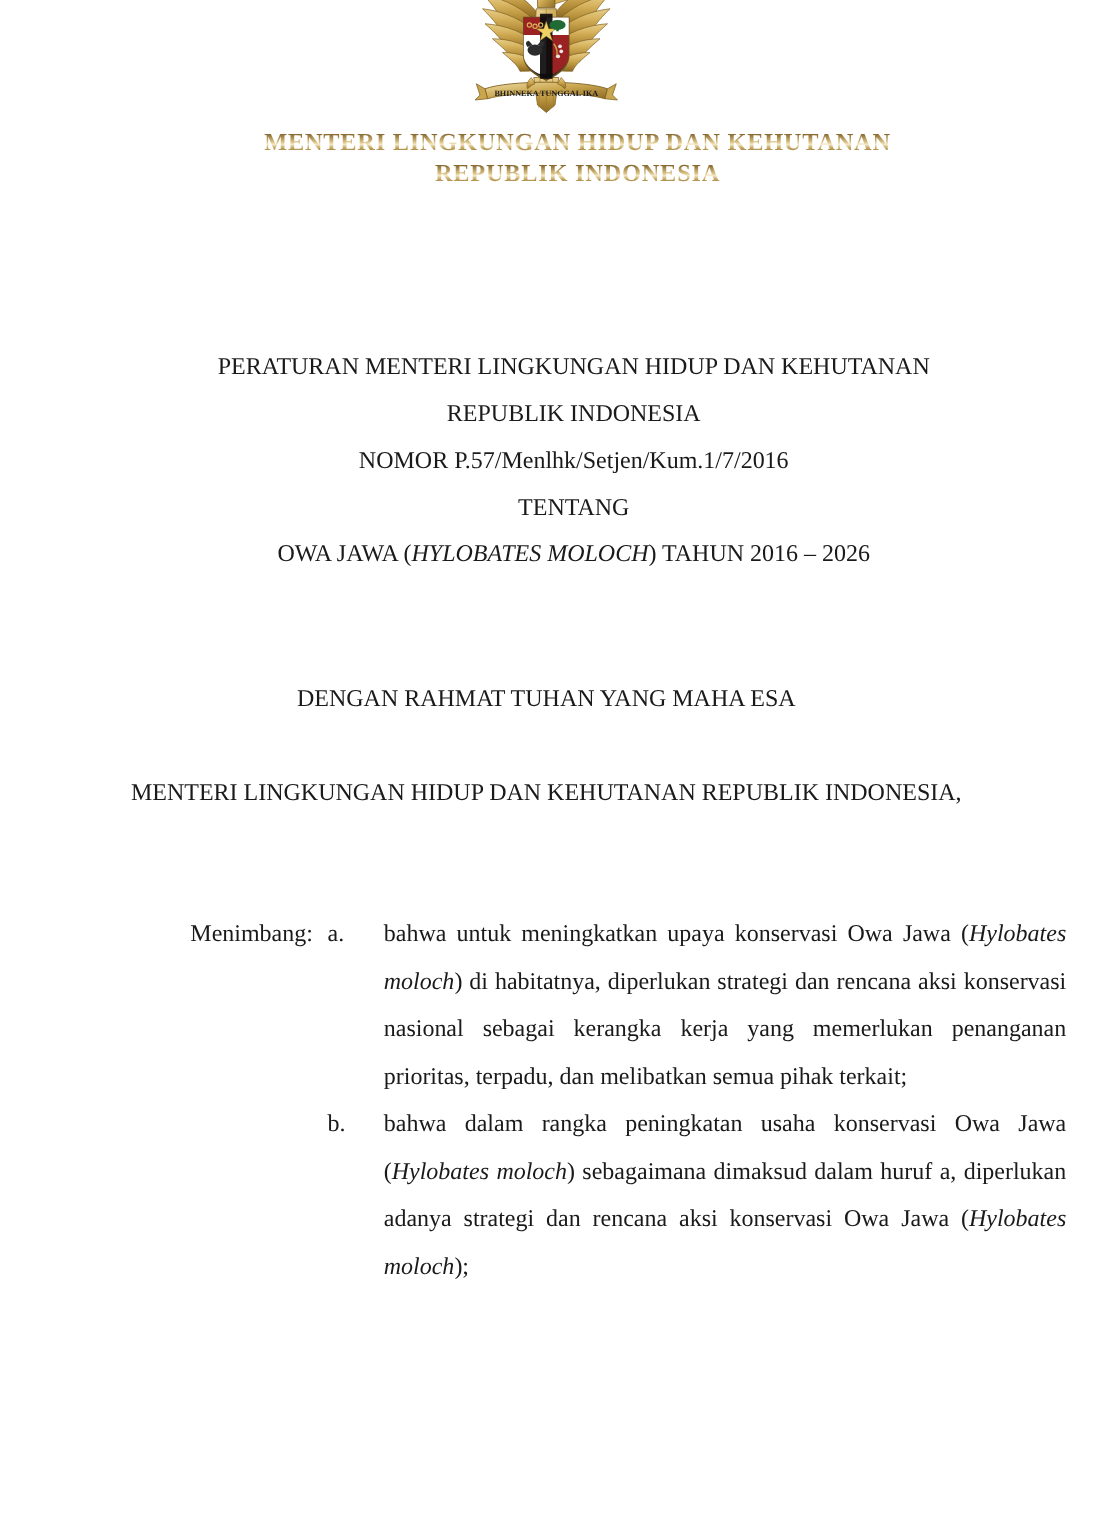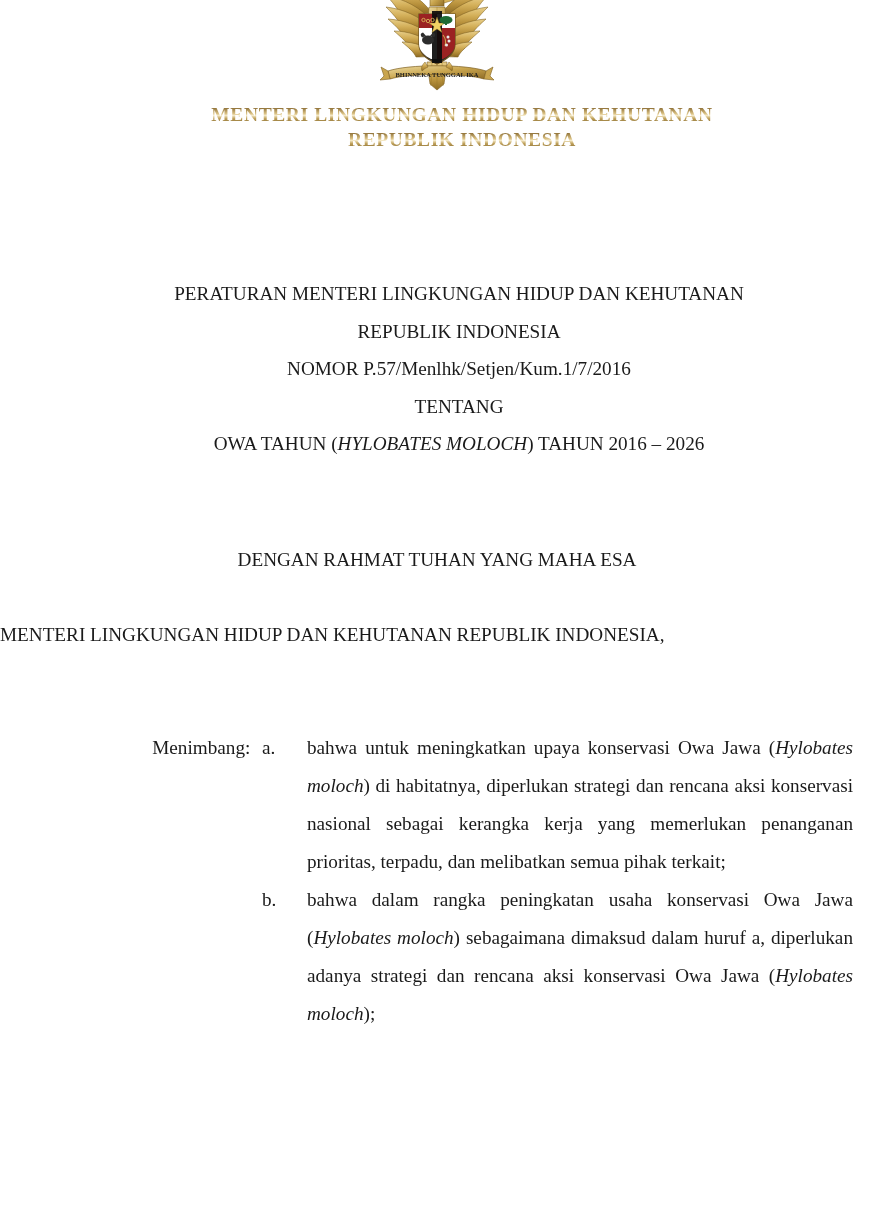--- a/index.html
+++ b/index.html
@@ -85,20 +85,21 @@
     width: 874px;
     text-align: center;
     font-size: 19.2px;
     line-height: 37.6px;
   }
   #ministry-signatory {
     position: absolute;
     top: 616px;
     left: 0;
     width: 874px;
+    text-align: center;
     font-size: 19.2px;
     line-height: 37.6px;
   }
 
   
   #considerations {
     position: absolute;
     top: 729px;
     left: 90px;
     width: 763px;
@@ -252,21 +253,21 @@
 <div id="ministry-header">
   <div class="ministry-line l1">MENTERI LINGKUNGAN HIDUP DAN KEHUTANAN</div>
   <div class="ministry-line l2">REPUBLIK INDONESIA</div>
 </div>
 
 <div id="title-block">
   <div class="tline">PERATURAN MENTERI LINGKUNGAN HIDUP DAN KEHUTANAN</div>
   <div class="tline">REPUBLIK INDONESIA</div>
   <div class="tline">NOMOR  P.57/Menlhk/Setjen/Kum.1/7/2016</div>
   <div class="tline">TENTANG</div>
-  <div class="tline"><span>OWA TAHUN (</span><i>HYLOBATES MOLOCH</i><span>) TAHUN 2016 – 2026</span></div>
+  <div class="tline"><span>OWA JAWA (</span><i>HYLOBATES MOLOCH</i><span>) TAHUN 2016 – 2026</span></div>
 </div>
 
 <div id="invocation">DENGAN RAHMAT TUHAN YANG MAHA ESA</div>
 <div id="ministry-signatory">MENTERI LINGKUNGAN HIDUP DAN KEHUTANAN REPUBLIK INDONESIA,</div>
 
 <div id="considerations">
   <div class="cons-row">
     <div class="cons-label">Menimbang</div>
     <div class="cons-colon">:</div>
     <div class="cons-letter">a.</div>

